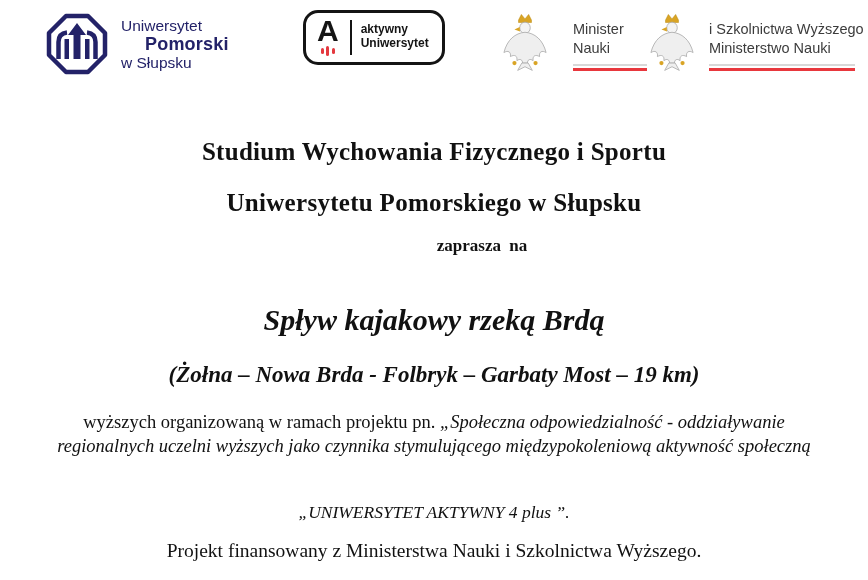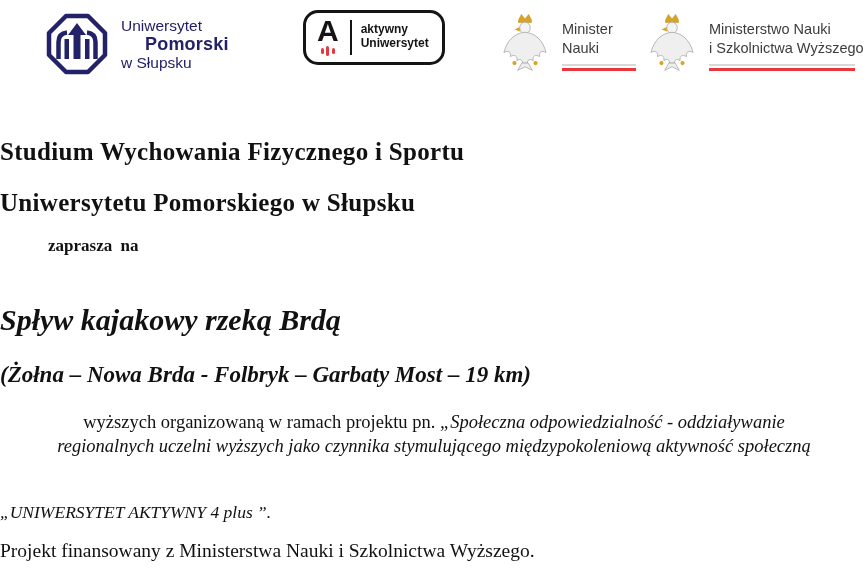--- a/index.html
+++ b/index.html
@@ -21,30 +21,30 @@
   .akt-left{display:flex;flex-direction:column;align-items:center;}
   .akt-a{font-family:"Liberation Sans",sans-serif;font-weight:800;font-size:30px;line-height:0.85;color:#141414;}
   .akt-dashes{display:flex;align-items:flex-start;gap:2.5px;height:11px;margin-top:2px;}
   .akt-dash{width:3px;background:#e4393f;border-radius:1.5px;}
   .akt-dash.d1,.akt-dash.d3{height:6px;margin-top:2px;}
   .akt-dash.d2{height:10px;}
   .akt-sep{width:2px;background:#141414;align-self:stretch;margin:2px 9px 2px 11px;}
   .akt-text{font-family:"Liberation Sans",sans-serif;font-weight:bold;font-size:12px;line-height:1.16;color:#141414;}
 
   
-  .logo-minister{left:499px;top:12px;gap:11px;}
+  .logo-minister{left:499px;top:12px;gap:22px;}
   .logo-ministerstwo{left:646px;top:12px;gap:11px;}
   .min-col{padding-top:8px;}
   .min-text{font-family:"Liberation Sans",sans-serif;font-size:14.5px;color:#3c3c3c;line-height:1.3;}
   .flag{margin-top:6px;}
   .flag-white{height:2px;background:#d8d8d8;margin-bottom:2px;}
   .flag-red{height:3px;background:#e8373d;}
 
   
-  .line{position:absolute;left:0;width:868px;text-align:left;}
+  .line{position:absolute;left:0;width:868px;text-align:center;}
   .t-h1{top:138px;font-size:25px;font-weight:bold;letter-spacing:0.3px;}
   .t-h2{top:189px;font-size:25px;font-weight:bold;letter-spacing:0.3px;}
   .t-invite{top:236px;font-size:17px;font-weight:bold;word-spacing:4px;margin-left:48px;}
   .t-title{top:303px;font-size:30px;font-weight:bold;font-style:italic;}
   .t-route{top:362px;font-size:23px;font-weight:bold;font-style:italic;}
   .t-para{top:410px;left:52px;width:764px;font-size:18.5px;line-height:1.3;}
   .t-para .it{font-style:italic;}
   .t-program{top:502px;font-size:17.5px;font-style:italic;}
   .t-funding{top:540px;font-size:19.5px;}
 </style>
@@ -112,22 +112,22 @@
     </div>
   </div>
 </div>
 
 <div class="logo logo-ministerstwo">
   <svg width="52" height="60" viewBox="0 0 64 74">
     <use href="#eagle"></use>
   </svg>
   <div class="min-col">
     <div class="min-text">
+      <div>i Szkolnictwa Wyższego</div>
       <div>Ministerstwo Nauki</div>
-      <div>i Szkolnictwa Wyższego</div>
     </div>
     <div class="flag" style="width:146px;">
       <div class="flag-white"></div>
       <div class="flag-red"></div>
     </div>
   </div>
 </div>
 
 <div class="line t-h1">Studium Wychowania Fizycznego i Sportu</div>
 <div class="line t-h2">Uniwersytetu Pomorskiego w Słupsku</div>

